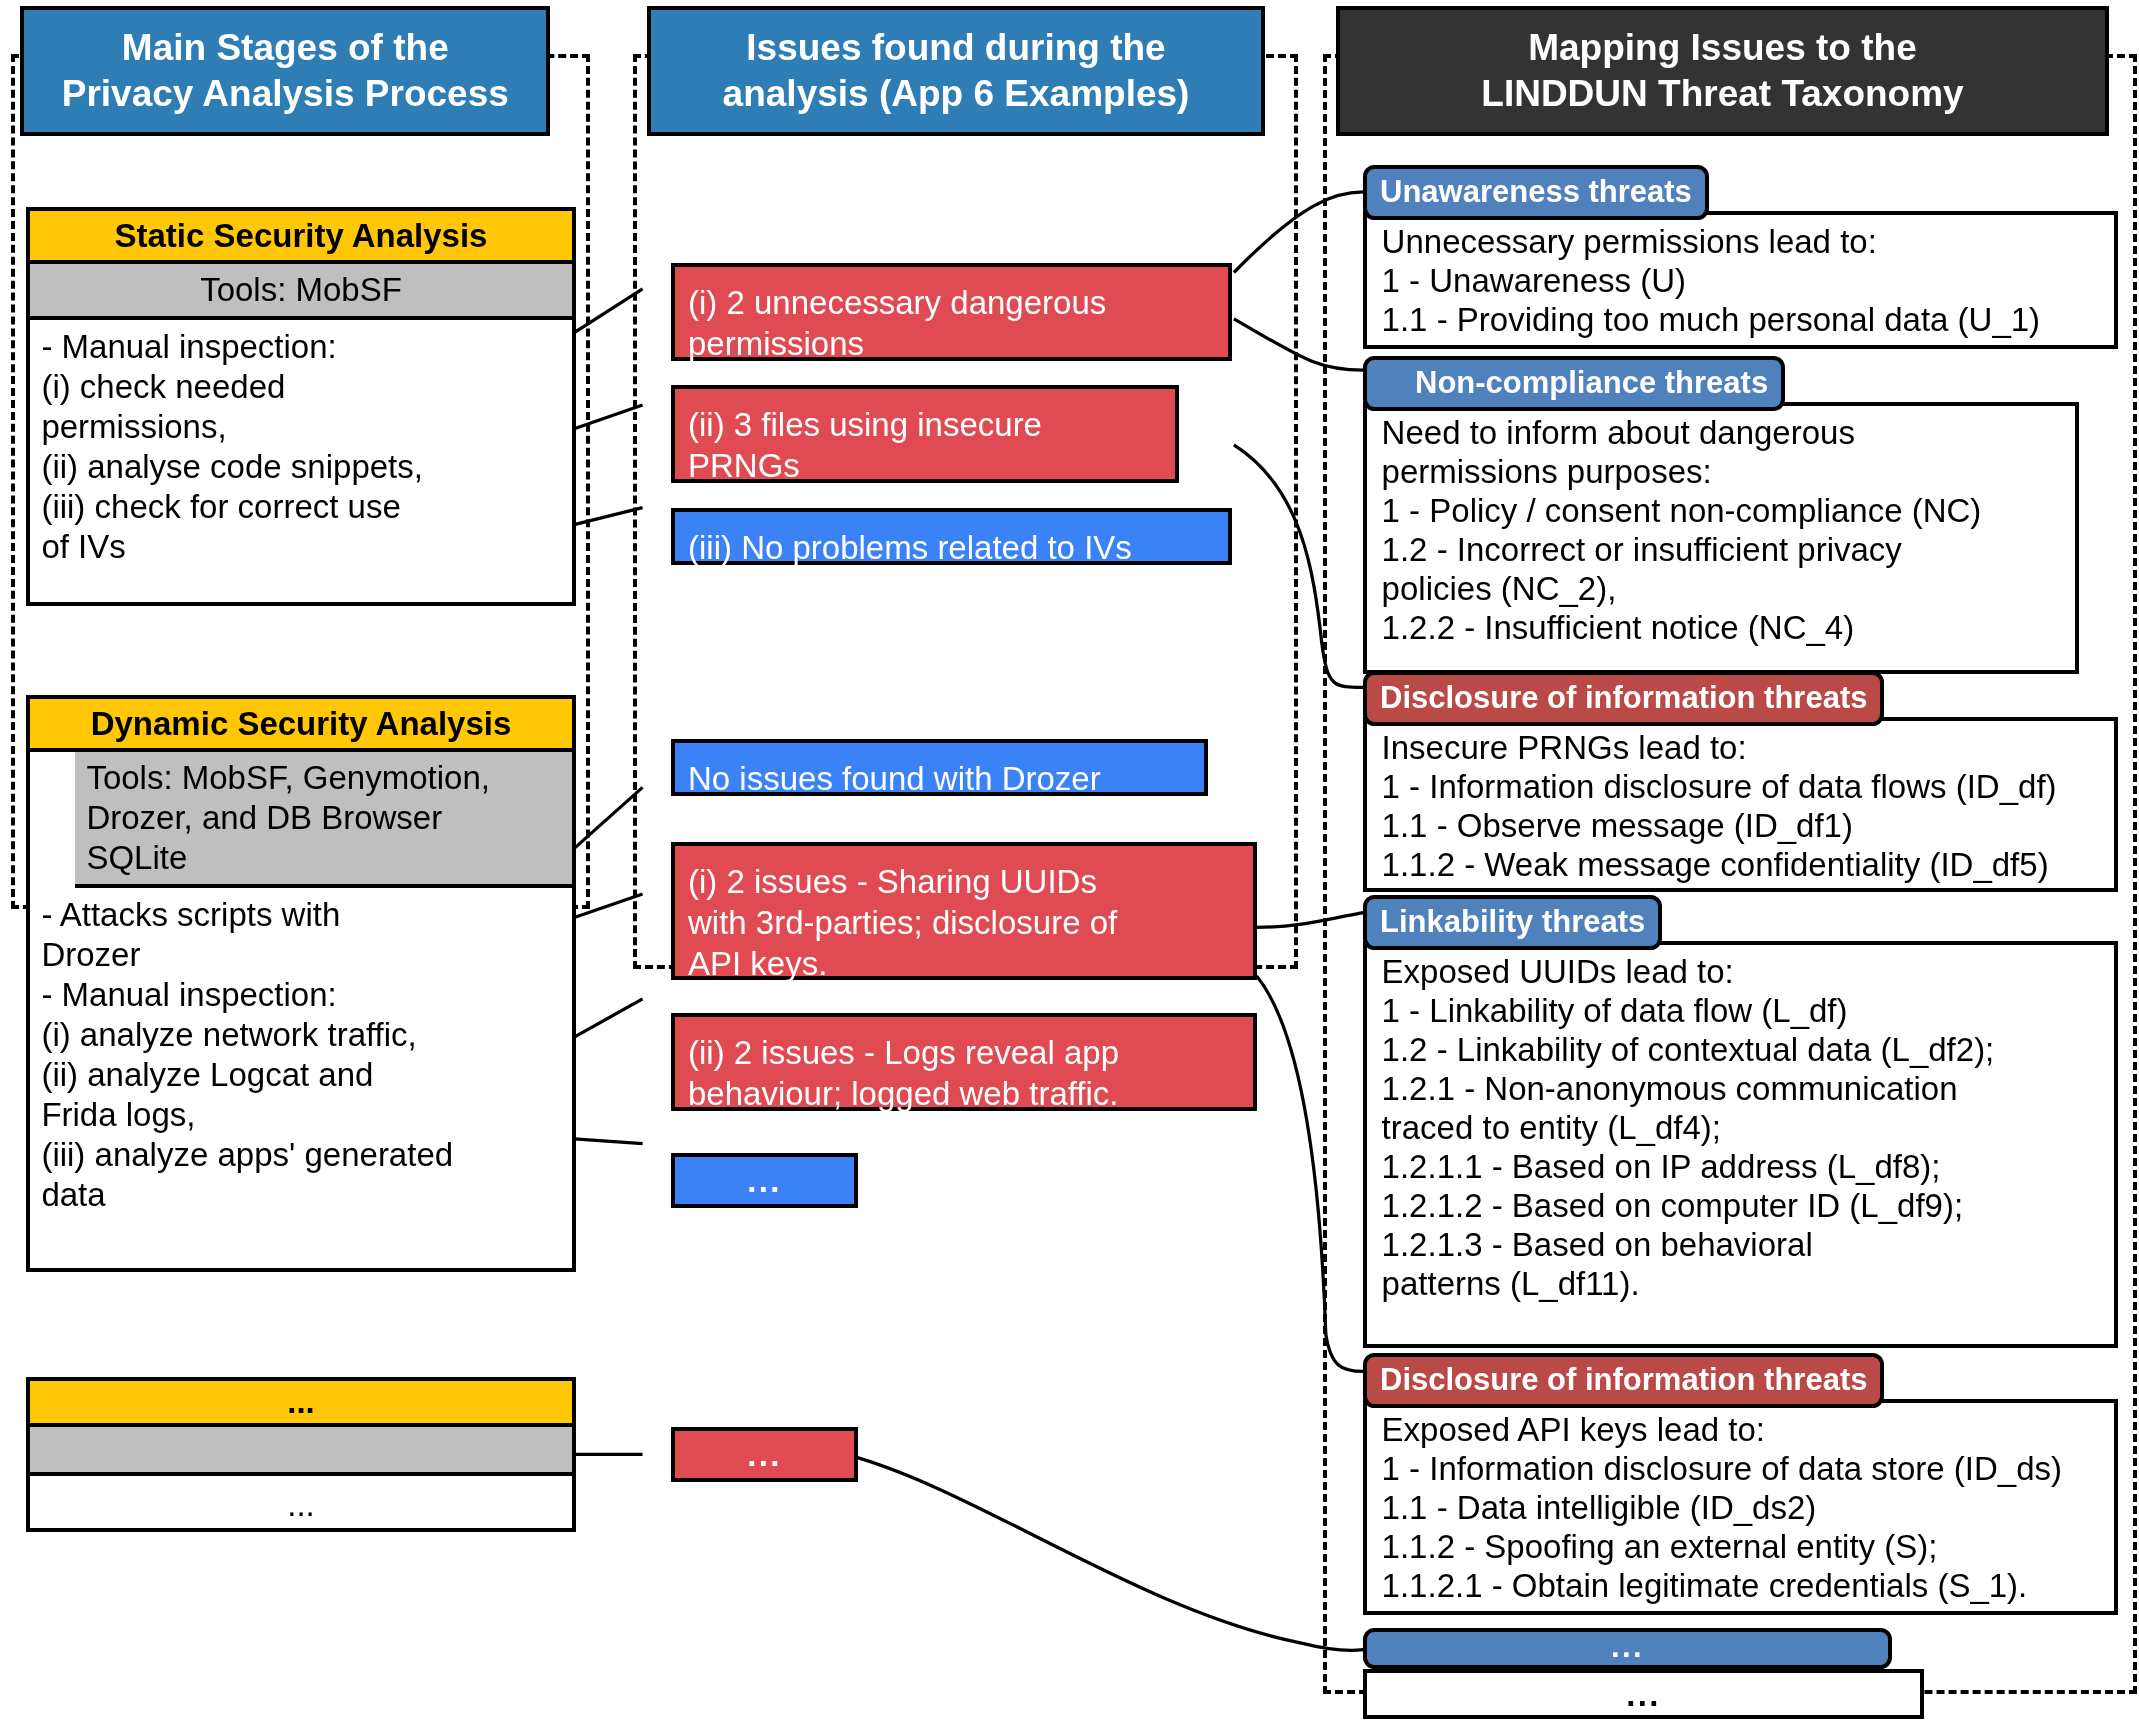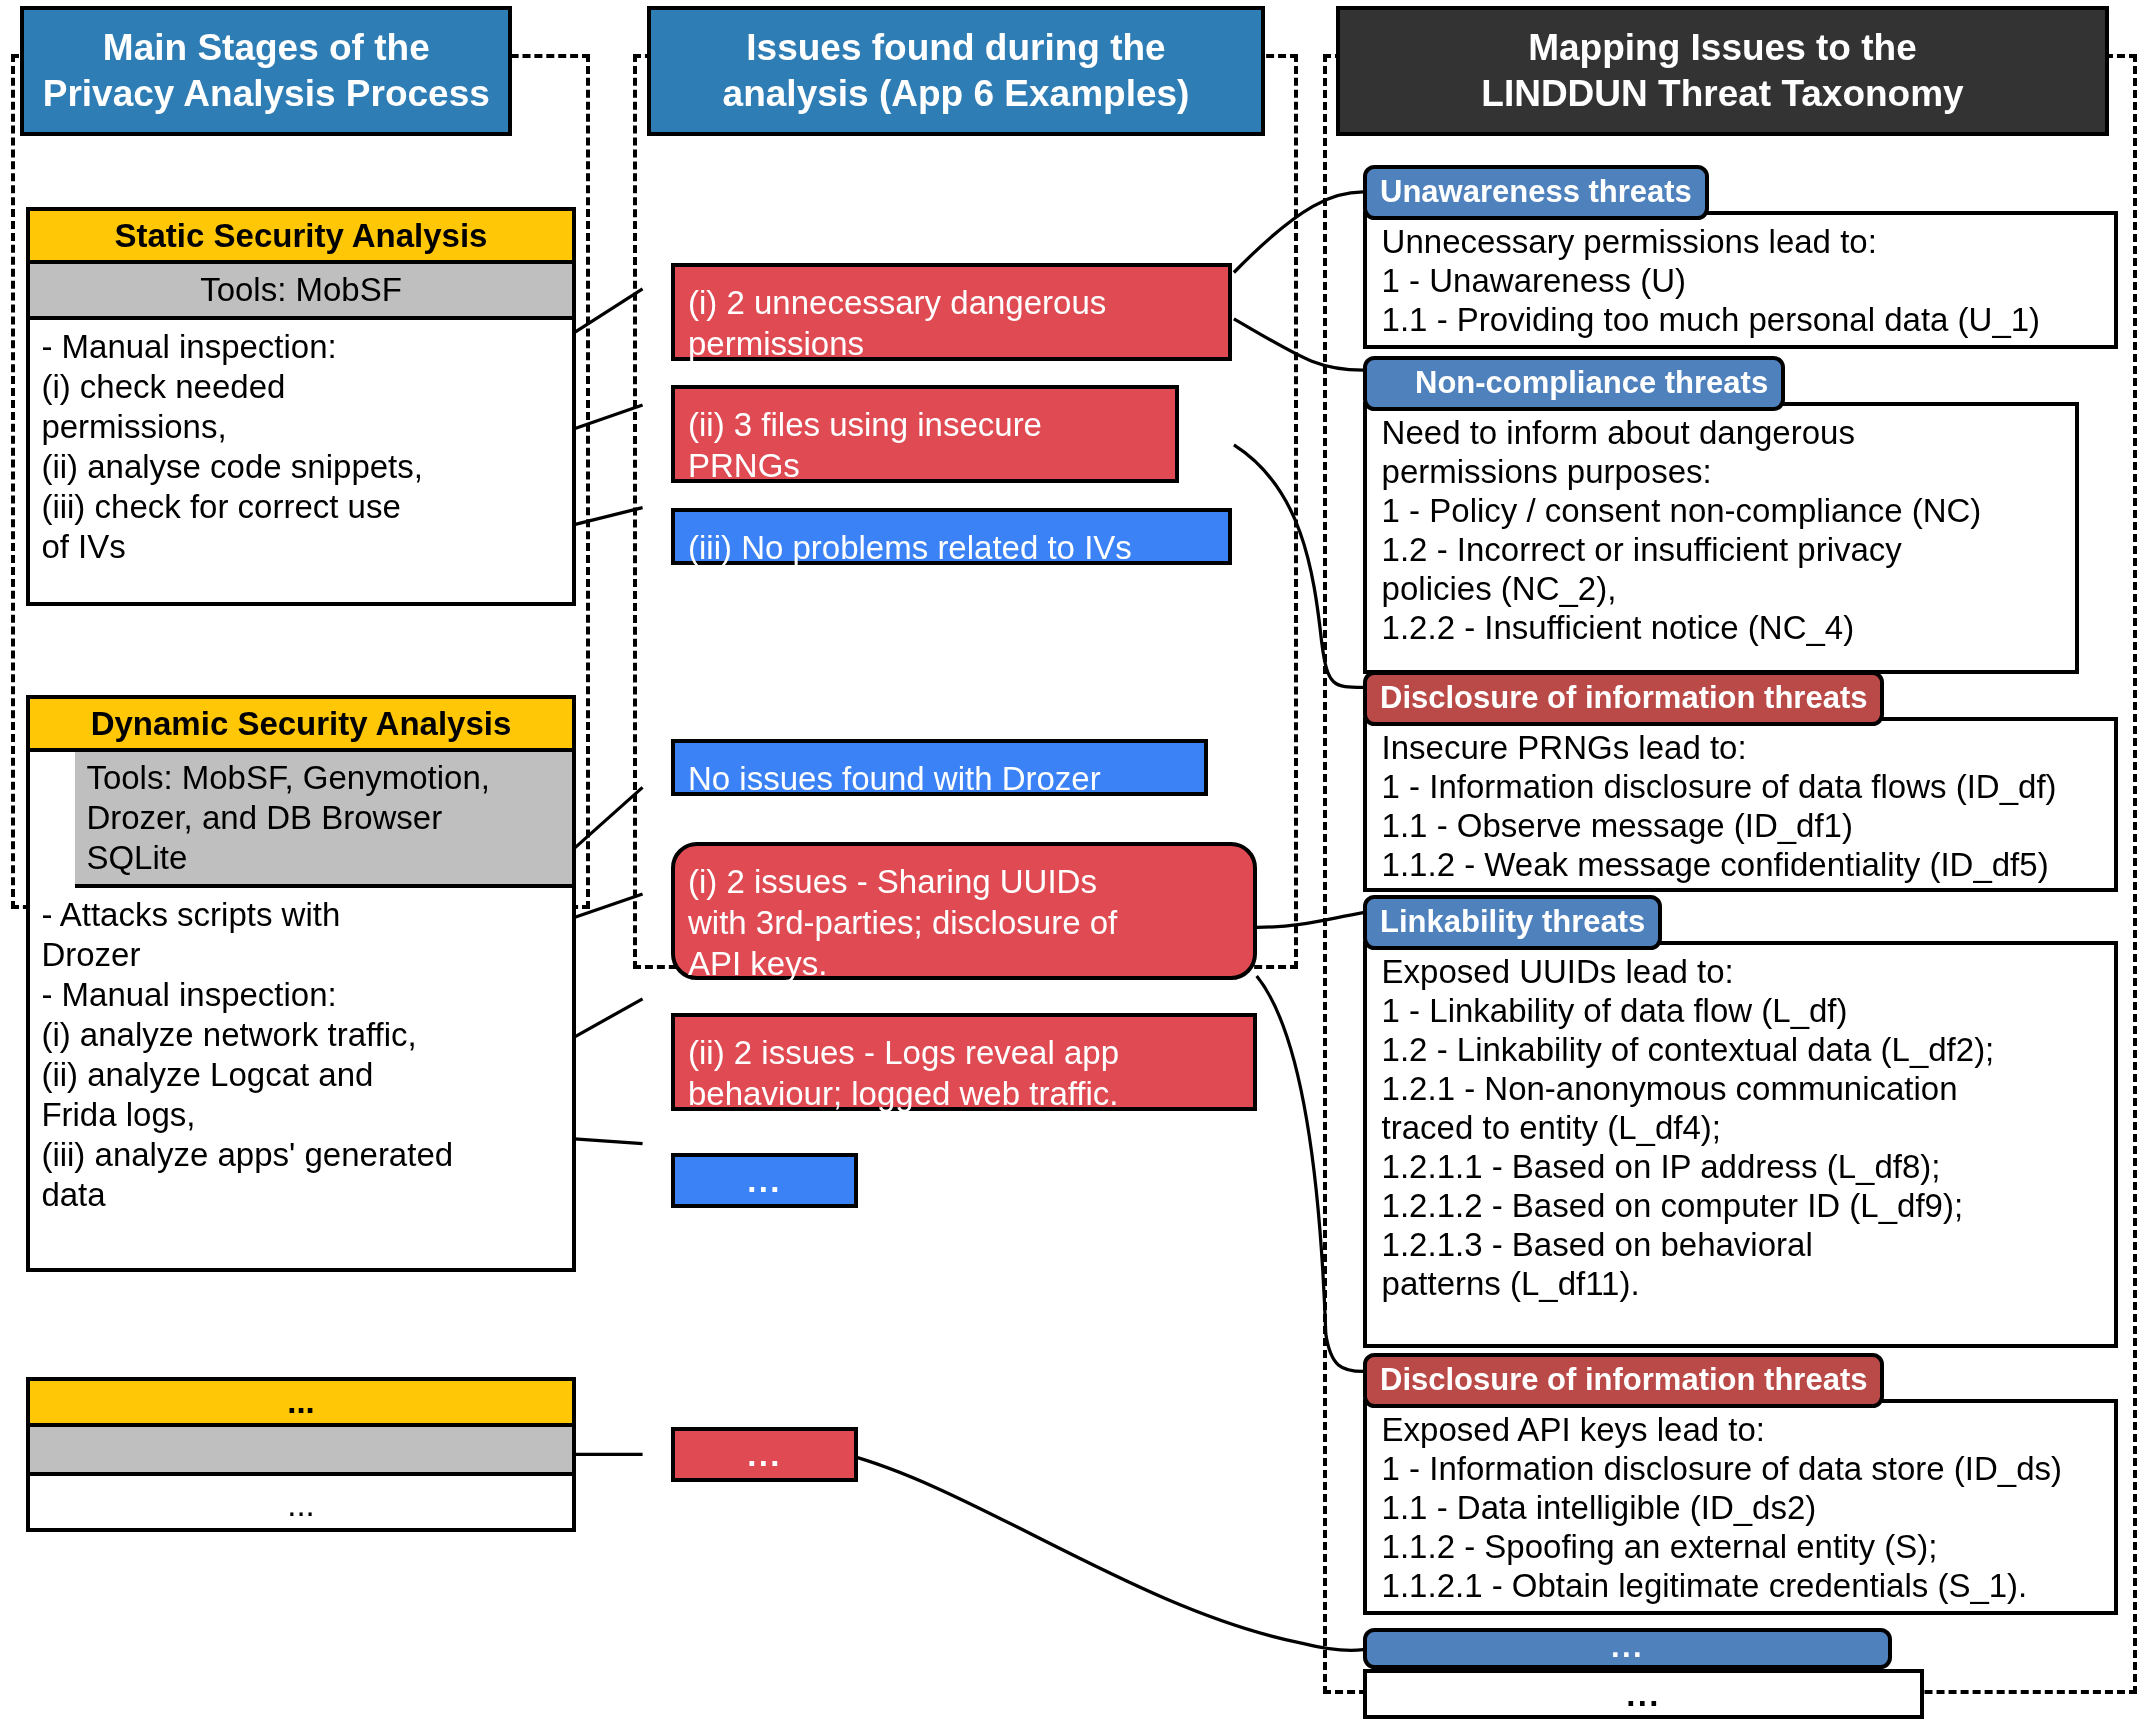--- a/index.html
+++ b/index.html
@@ -77,21 +77,21 @@
     <path d="M 706 1788 L 790 1788"></path>
 
     <path d="M 1517 335 C 1600 250 1640 236 1676 236"></path>
     <path d="M 1517 392 C 1600 440 1620 455 1676 455"></path>
     <path d="M 1517 547 C 1600 600 1615 700 1625 790 C 1632 845 1640 845 1676 845"></path>
     <path d="M 1545 1140 C 1600 1140 1630 1130 1676 1122"></path>
     <path d="M 1545 1200 C 1610 1280 1625 1500 1630 1640 C 1636 1680 1650 1686 1676 1686"></path>
     <path d="M 1040 1788 C 1200 1830 1400 1980 1600 2020 C 1640 2030 1660 2030 1676 2028"></path>
   </svg>
 
-  <div class="colhead blue" style="left:20.3px;  top:5.7px;  width:492px;  height:130px;">
+  <div class="colhead blue" style="left:20.3px;  top:5.7px;  width:530px;  height:130px;">
       <span style="white-space:pre-line">Main Stages of the
 Privacy Analysis Process</span>
     </div>
   <div class="colhead blue" style="left:647px; top:5.7px;  width:618px;  height:130px;">
       <span style="white-space:pre-line">Issues found during the
 analysis (App 6 Examples)</span>
     </div>
   <div class="colhead dark" style="left:1336px;top:5.7px;  width:773px;  height:130px;">
       <span style="white-space:pre-line">Mapping Issues to the
 LINDDUN Threat Taxonomy</span>
@@ -128,21 +128,21 @@
     <div class="tools empty" style="height:45px;padding:0;"></div>
     <div class="body empty" style="height:57px;padding:0;display:flex;align-items:center;justify-content:center;">...</div>
   </div>
 
   <div class="issue red" style="left:671px; top:263px;  width:561px; height:98px;"><span style="white-space:pre-line">(i) 2 unnecessary dangerous
 permissions</span></div>
   <div class="issue red" style="left:671px; top:385px;  width:508px; height:98px;"><span style="white-space:pre-line">(ii) 3 files using insecure
 PRNGs</span></div>
   <div class="issue green" style="left:671px; top:508px;  width:561px; height:57px;"><span style="white-space:pre-line">(iii) No problems related to IVs</span></div>
   <div class="issue green" style="left:671px; top:739px;  width:537px; height:57px;"><span style="white-space:pre-line">No issues found with Drozer</span></div>
-  <div class="issue red" style="left:671px; top:842px; width:586px; height:138px;border-radius:26px;"><span style="white-space:pre-line">(i) 2 issues - Sharing UUIDs
+  <div class="issue red" style="left:671px; top:842px; width:586px; height:138px;"><span style="white-space:pre-line">(i) 2 issues - Sharing UUIDs
 with 3rd-parties; disclosure of
 API keys.</span></div>
   <div class="issue red" style="left:671px; top:1013px; width:586px; height:98px;"><span style="white-space:pre-line">(ii) 2 issues - Logs reveal app
 behaviour; logged web traffic.</span></div>
   <div class="issue green dots" style="left:671px; top:1153px; width:187px; height:55px;">
       <span>...</span>
     </div>
   <div class="issue red   dots" style="left:671px; top:1427px; width:187px; height:55px;">
       <span>...</span>
     </div>

